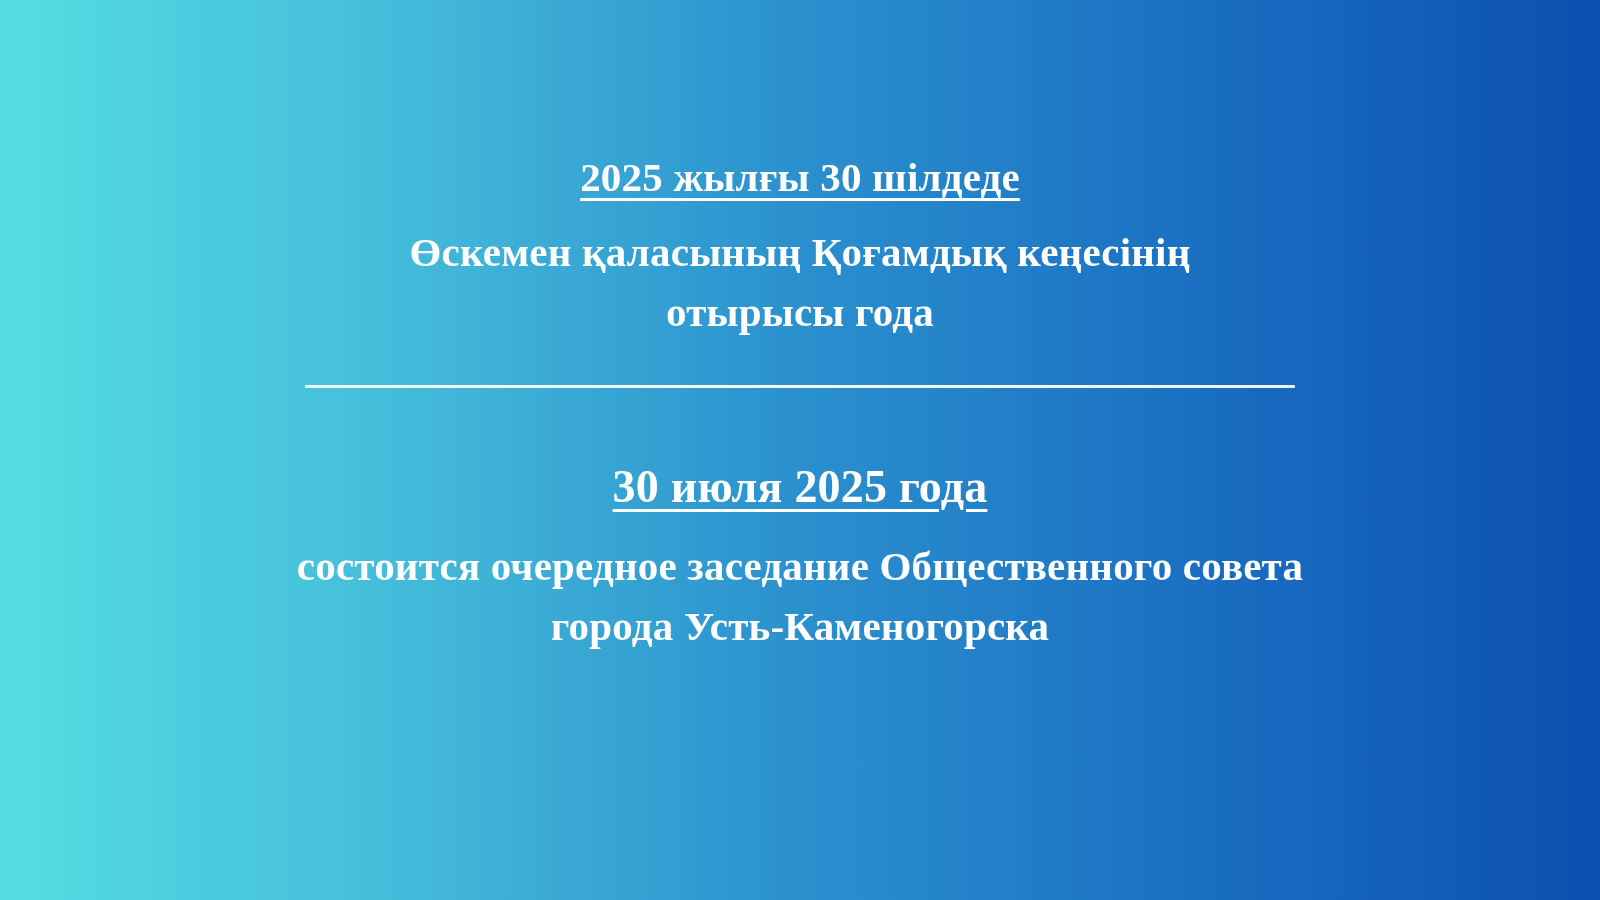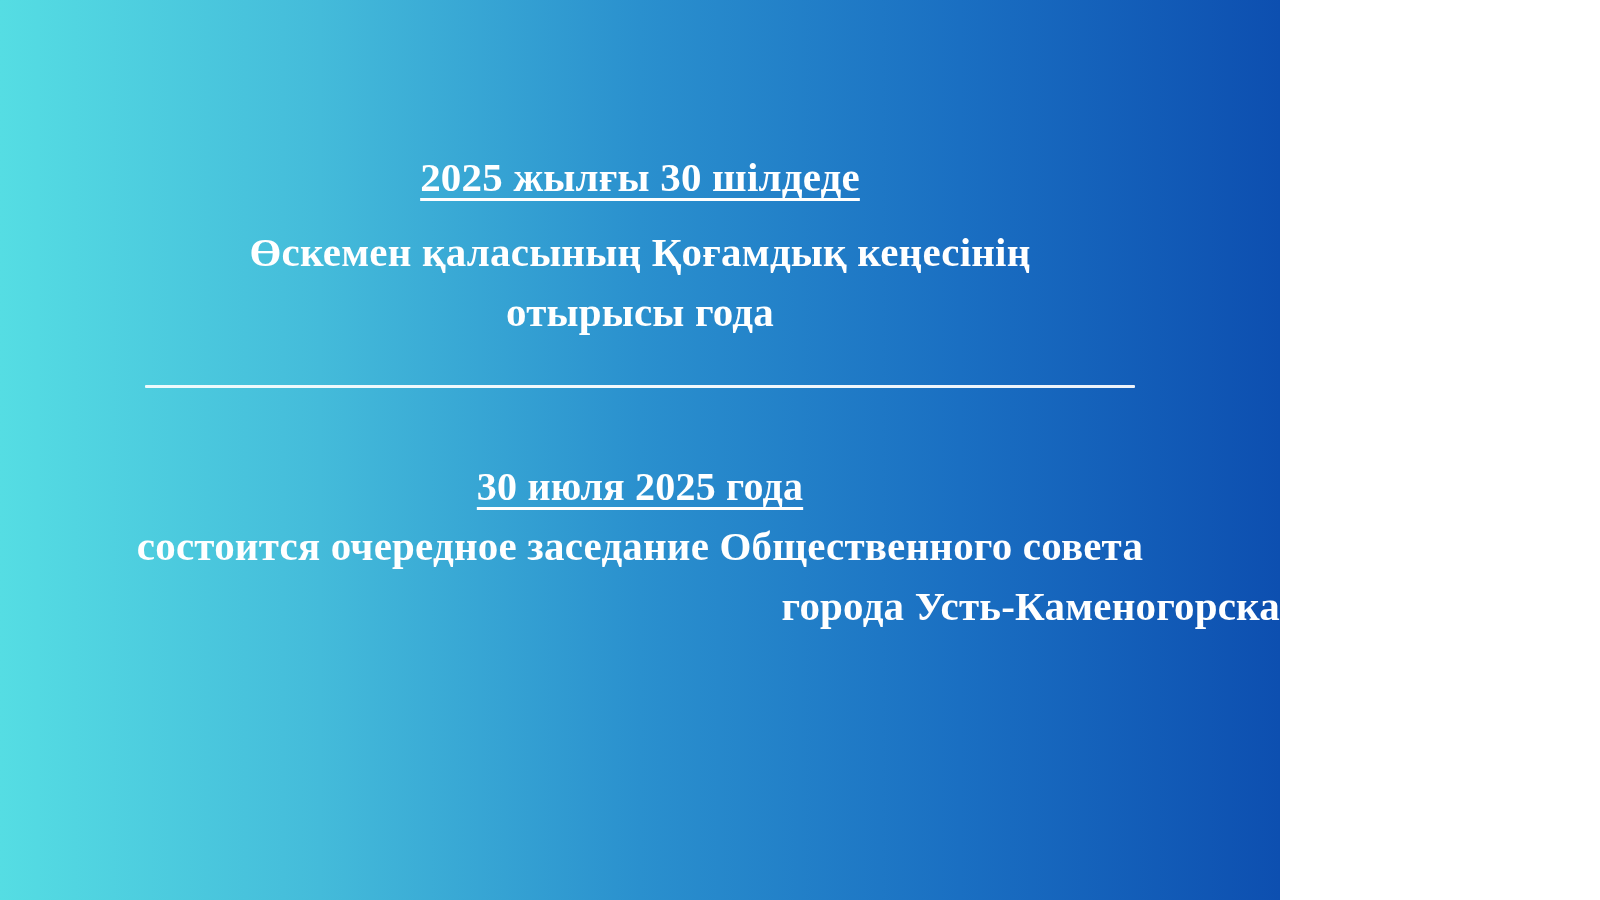--- a/index.html
+++ b/index.html
@@ -10,21 +10,21 @@
     height: 900px;
     overflow: hidden;
   }
 
   body {
     font-family: "Liberation Serif", "DejaVu Serif", serif;
   }
 
   #slide {
     position: relative;
-    width: 1280px;
+    width: 1600px;
     height: 900px;
     box-sizing: border-box;
     background: linear-gradient(
       to right,
       #55dde3 0%,
       #44bbda 25%,
       #2a90ce 50%,
       #1a6fc2 75%,
       #0d4fb0 100%
     );
@@ -90,37 +90,36 @@
     );
     border-radius: 1px;
   }
 
   
   #ru-block {
     margin-top: 70px;
   }
 
   #ru-date {
-    font-size: 40px;
+    font-size: 46px;
     line-height: 58px;
     text-decoration: underline;
     text-decoration-thickness: 3px;
     text-underline-offset: 7px;
   }
 
   #ru-line2 {
     font-size: 41px;
     line-height: 60px;
-    margin-top: 0;
+    margin-top: 20px;
   }
 
   #ru-line3 {
     font-size: 41px;
     line-height: 60px;
-    text-align: right;
   }
 </style>
 </head>
 <body>
 
 <div id="slide">
 
   <div id="kk-block" class="content-block">
     <div id="kk-date" class="line">2025 жылғы 30 шілдеде</div>
     <div id="kk-line2" class="line">Өскемен қаласының Қоғамдық кеңесінің</div>

